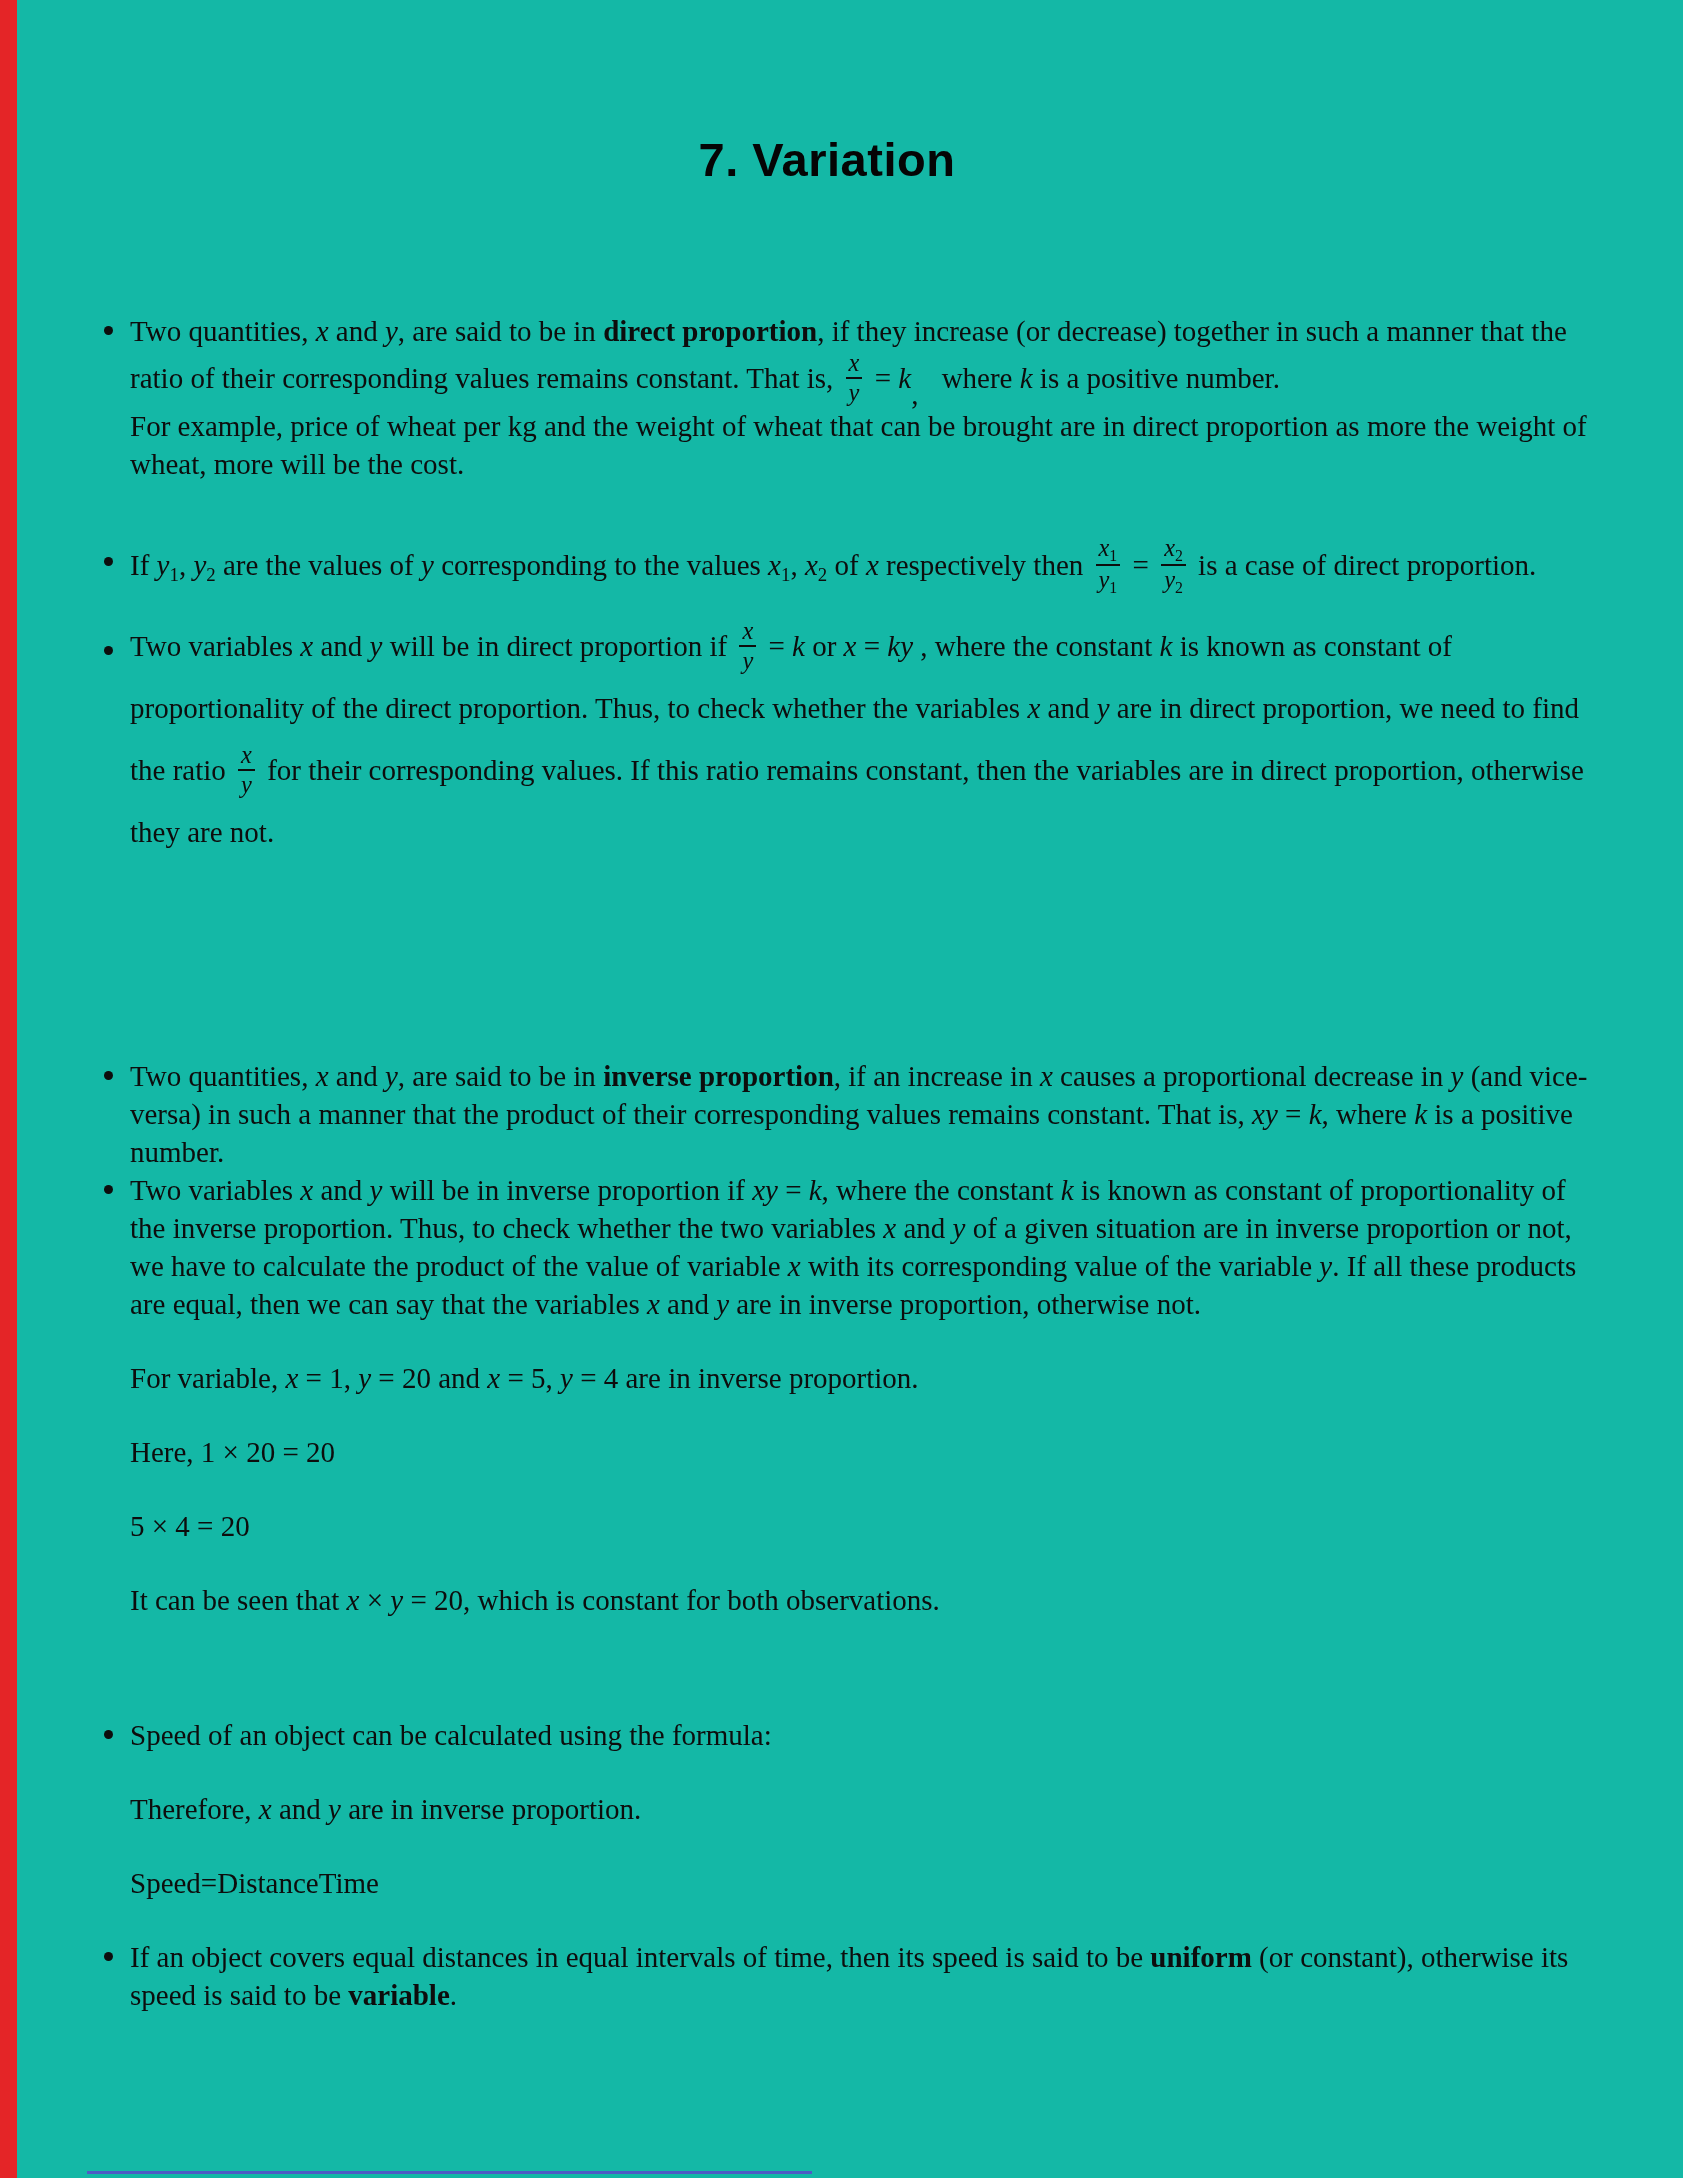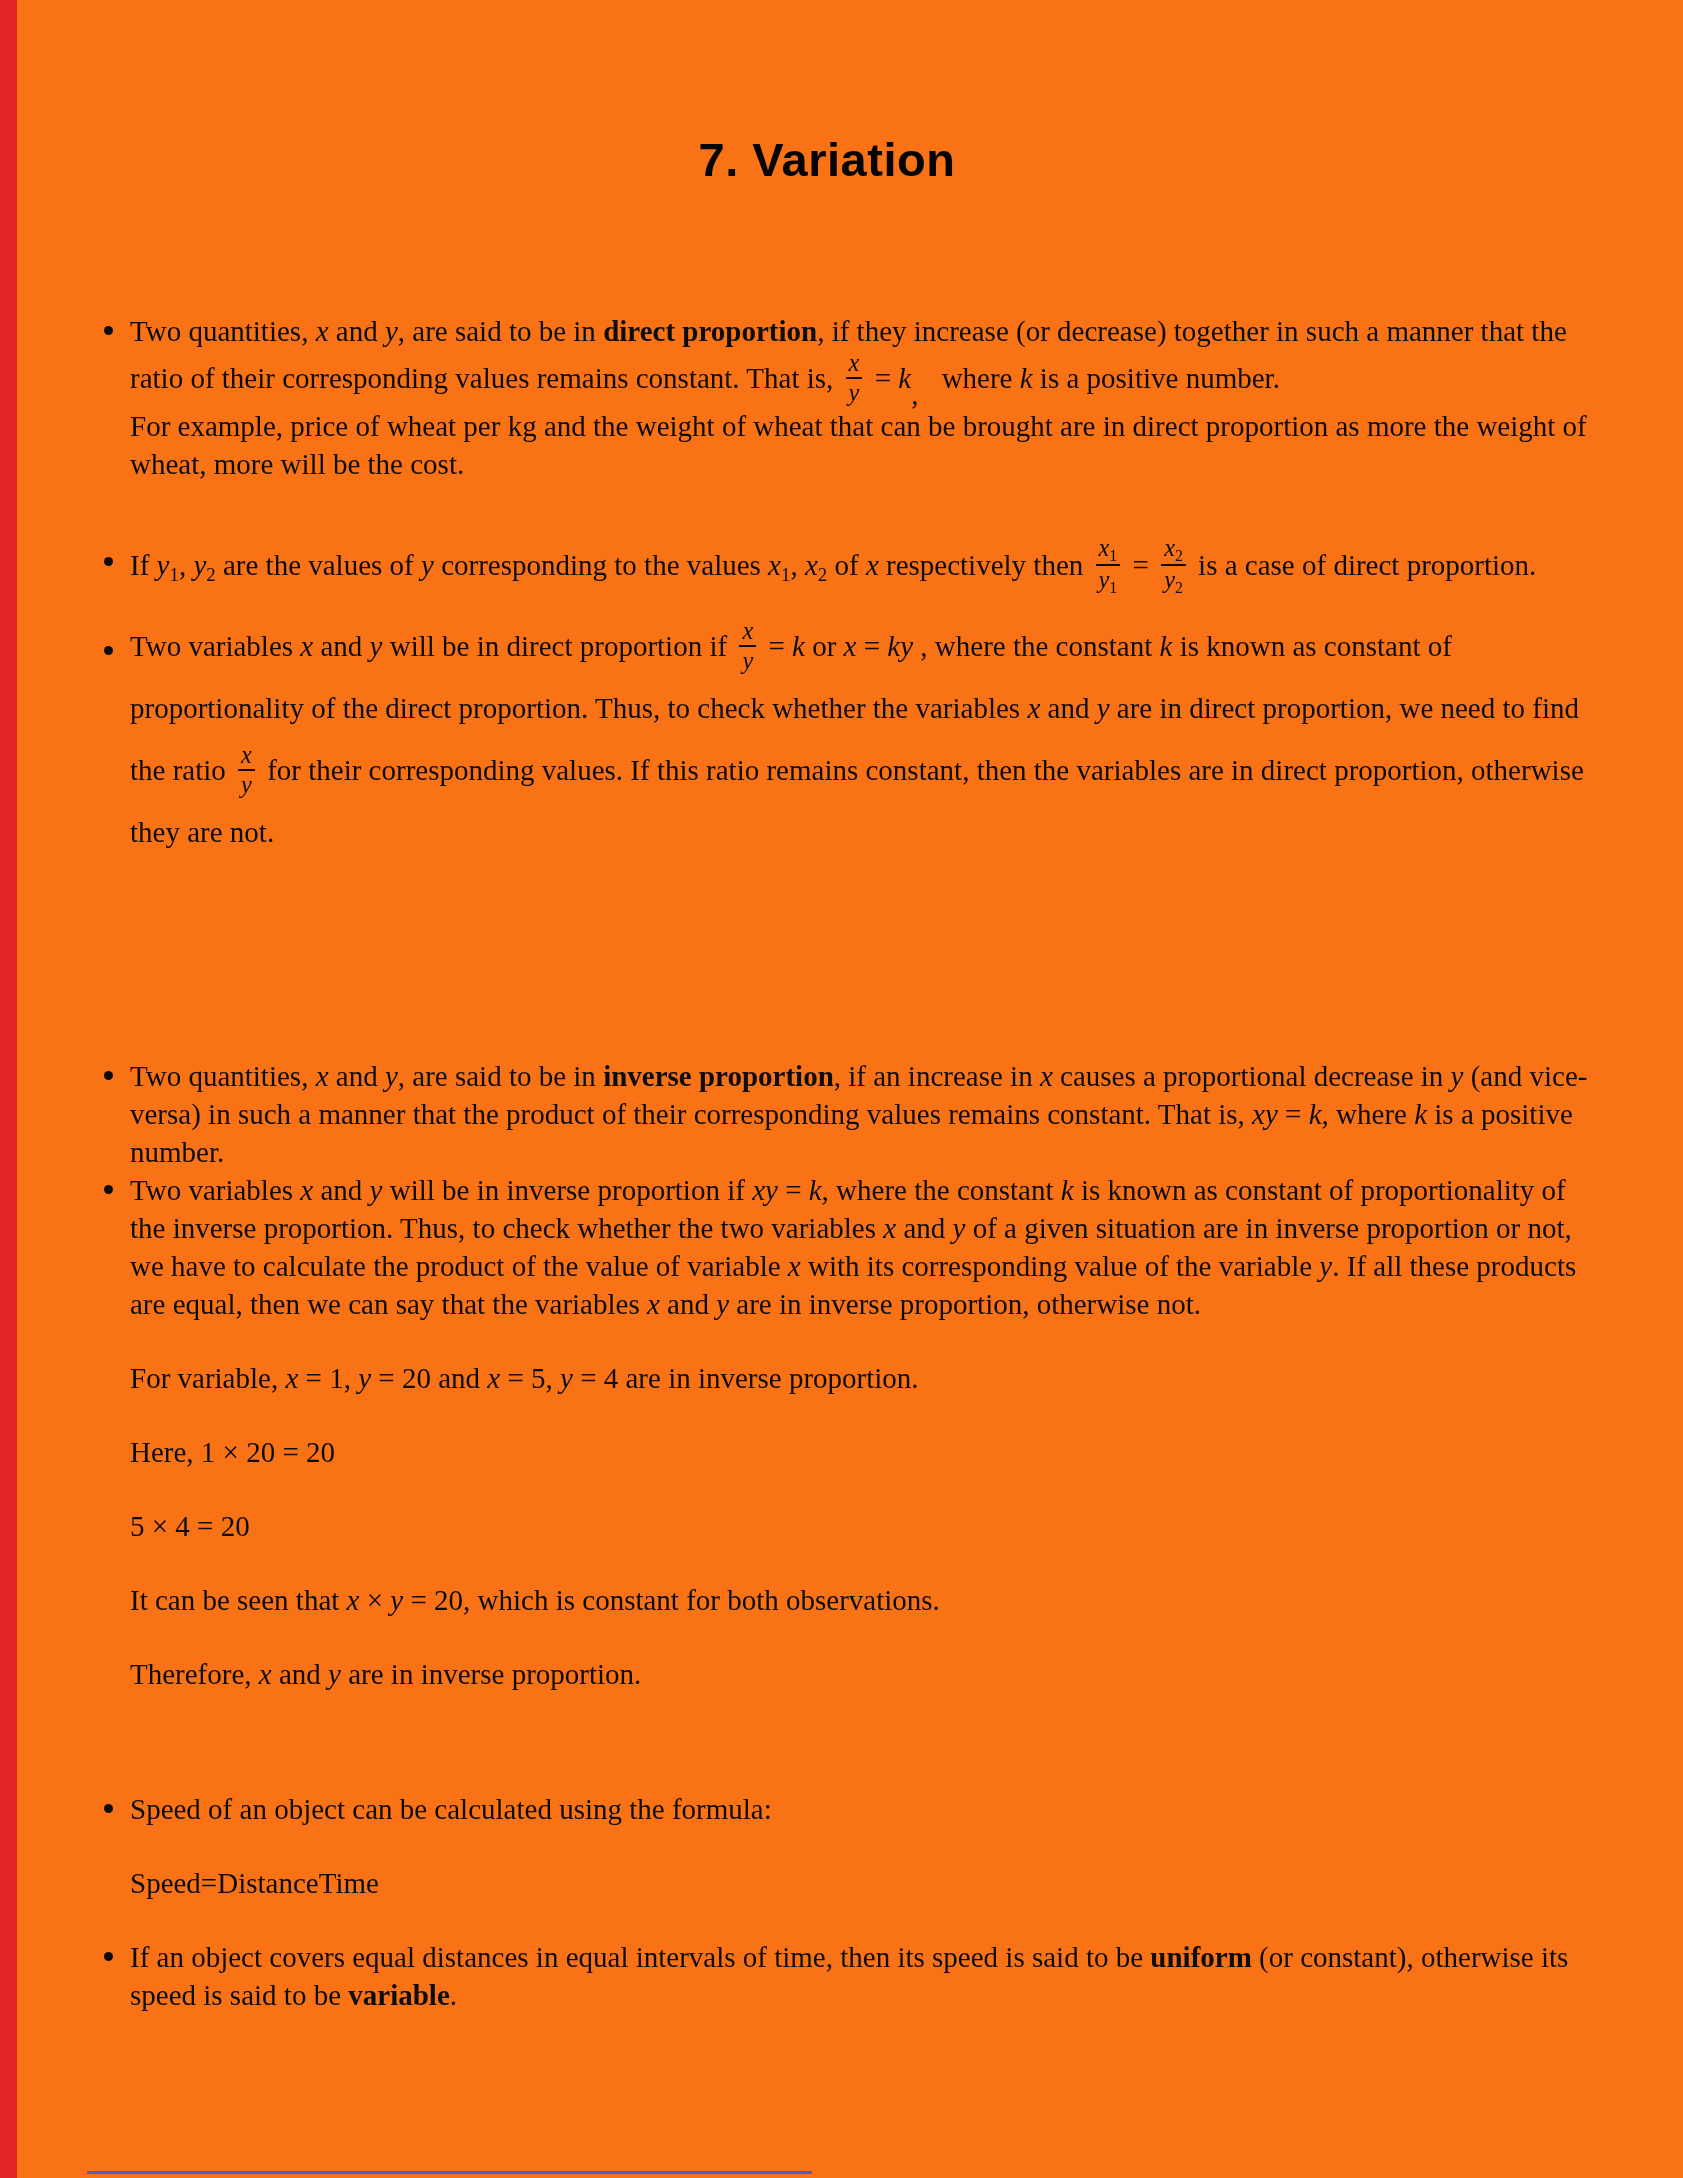--- a/index.html
+++ b/index.html
@@ -1,19 +1,19 @@
 <!DOCTYPE html>
 <html><head>
 <meta charset="utf-8">
 <style>
   html,body{margin:0;padding:0;background:#ffffff;}
   .screen{
     position:relative;
     width:1683px;height:2178px;
-    background:#f97316;
+    background:#14b8a6;
     overflow:hidden;
     font-family:"Liberation Serif", serif;
     color:#0d0d0d;
   }
   .edge-bar{
     position:absolute;left:0;top:0;width:17px;height:2178px;
     background:#e42527;
   }
   .bottom-line{
     position:absolute;left:87px;top:2171px;width:725px;height:3px;
@@ -72,21 +72,21 @@
         <div class="block bullet mt-title"><span class="marker"></span><span class="r-n">Two quantities, </span><span class="r-i">x</span><span class="r-n"> and </span><span class="r-i">y</span><span class="r-n">, are said to be in </span><span class="r-b">direct proportion</span><span class="r-n">, if they increase (or decrease) together in such a manner that the ratio of their corresponding values remains constant. That is, </span><span class="frac"><span class="fr-num"><span class="r-i">x</span></span><span class="fr-den"><span class="r-i">y</span></span></span><span class="r-n"> = </span><span class="r-i">k</span><span class="r-lowc">,</span><span class="r-n"> where </span><span class="r-i">k</span><span class="r-n"> is a positive number.</span></div>
         <div class="block para mt-1"><span class="r-n">For example, price of wheat per kg and the weight of wheat that can be brought are in direct proportion as more the weight of wheat, more will be the cost.</span></div>
         <div class="block bullet mt-3 lh-wide"><span class="marker"></span><span class="r-n">If </span><span class="r-i">y</span><span class="r-sub">1</span><span class="r-n">, </span><span class="r-i">y</span><span class="r-sub">2</span><span class="r-n"> are the values of </span><span class="r-i">y</span><span class="r-n"> corresponding to the values </span><span class="r-i">x</span><span class="r-sub">1</span><span class="r-n">, </span><span class="r-i">x</span><span class="r-sub">2</span><span class="r-n"> of </span><span class="r-i">x</span><span class="r-n"> respectively then </span><span class="frac"><span class="fr-num"><span class="r-i">x</span><span class="r-sub">1</span></span><span class="fr-den"><span class="r-i">y</span><span class="r-sub">1</span></span></span><span class="r-n"> = </span><span class="frac"><span class="fr-num"><span class="r-i">x</span><span class="r-sub">2</span></span><span class="fr-den"><span class="r-i">y</span><span class="r-sub">2</span></span></span><span class="r-n">  is a case of direct proportion.</span></div>
         <div class="block bullet mt-0 lh-xwide"><span class="marker"></span><span class="r-n">Two variables </span><span class="r-i">x</span><span class="r-n"> and </span><span class="r-i">y</span><span class="r-n"> will be in direct proportion if </span><span class="frac"><span class="fr-num"><span class="r-i">x</span></span><span class="fr-den"><span class="r-i">y</span></span></span><span class="r-n"> = </span><span class="r-i">k</span><span class="r-n"> or </span><span class="r-i">x</span><span class="r-n"> = </span><span class="r-i">ky</span><span class="r-n"> , where the constant </span><span class="r-i">k</span><span class="r-n"> is known as constant of proportionality of the direct proportion. Thus, to check whether the variables </span><span class="r-i">x</span><span class="r-n"> and </span><span class="r-i">y</span><span class="r-n"> are in direct proportion, we need to find the ratio </span><span class="frac"><span class="fr-num"><span class="r-i">x</span></span><span class="fr-den"><span class="r-i">y</span></span></span><span class="r-n"> for their corresponding values. If this ratio remains constant, then the variables are in direct proportion, otherwise they are not.</span></div>
         <div class="block bullet mt-xl"><span class="marker"></span><span class="r-n">Two quantities, </span><span class="r-i">x</span><span class="r-n"> and </span><span class="r-i">y</span><span class="r-n">, are said to be in </span><span class="r-b">inverse proportion</span><span class="r-n">, if an increase in </span><span class="r-i">x</span><span class="r-n"> causes a proportional decrease in </span><span class="r-i">y</span><span class="r-n"> (and vice-versa) in such a manner that the product of their corresponding values remains constant. That is, </span><span class="r-i">xy</span><span class="r-n"> = </span><span class="r-i">k</span><span class="r-n">, where </span><span class="r-i">k</span><span class="r-n"> is a positive number.</span></div>
         <div class="block bullet"><span class="marker"></span><span class="r-n">Two variables </span><span class="r-i">x</span><span class="r-n"> and </span><span class="r-i">y</span><span class="r-n"> will be in inverse proportion if </span><span class="r-i">xy</span><span class="r-n"> = </span><span class="r-i">k</span><span class="r-n">, where the constant </span><span class="r-i">k</span><span class="r-n"> is known as constant of proportionality of the inverse proportion. Thus, to check whether the two variables </span><span class="r-i">x</span><span class="r-n"> and </span><span class="r-i">y</span><span class="r-n"> of a given situation are in inverse proportion or not, we have to calculate the product of the value of variable </span><span class="r-i">x</span><span class="r-n"> with its corresponding value of the variable </span><span class="r-i">y</span><span class="r-n">. If all these products are equal, then we can say that the variables </span><span class="r-i">x</span><span class="r-n"> and </span><span class="r-i">y</span><span class="r-n"> are in inverse proportion, otherwise not.</span></div>
         <div class="block para mt-2"><span class="r-n">For variable, </span><span class="r-i">x</span><span class="r-n"> = 1, </span><span class="r-i">y</span><span class="r-n"> = 20 and </span><span class="r-i">x</span><span class="r-n"> = 5, </span><span class="r-i">y</span><span class="r-n"> = 4 are in inverse proportion.</span></div>
         <div class="block para mt-2"><span class="r-n">Here, 1 × 20 = 20</span></div>
         <div class="block para mt-2"><span class="r-n">5 × 4 = 20</span></div>
         <div class="block para mt-2"><span class="r-n">It can be seen that </span><span class="r-i">x</span><span class="r-n"> × </span><span class="r-i">y</span><span class="r-n"> = 20, which is constant for both observations.</span></div>
+        <div class="block bullet mt-lg"><span class="marker"></span><span class="r-n">Speed of an object can be calculated using the formula:</span></div>
         <div class="block para mt-2"><span class="r-n">Therefore, </span><span class="r-i">x</span><span class="r-n"> and </span><span class="r-i">y</span><span class="r-n"> are in inverse proportion.</span></div>
-        <div class="block bullet mt-lg"><span class="marker"></span><span class="r-n">Speed of an object can be calculated using the formula:</span></div>
         <div class="block para mt-2"><span class="r-n">Speed=DistanceTime</span></div>
         <div class="block bullet mt-2"><span class="marker"></span><span class="r-n">If an object covers equal distances in equal intervals of time, then its speed is said to be </span><span class="r-b">uniform</span><span class="r-n"> (or constant), otherwise its speed is said to be </span><span class="r-b">variable</span><span class="r-n">.</span></div>
       </div>
   </div>
   <div class="bottom-line"></div>
 </div>
 
 
 </body></html>

